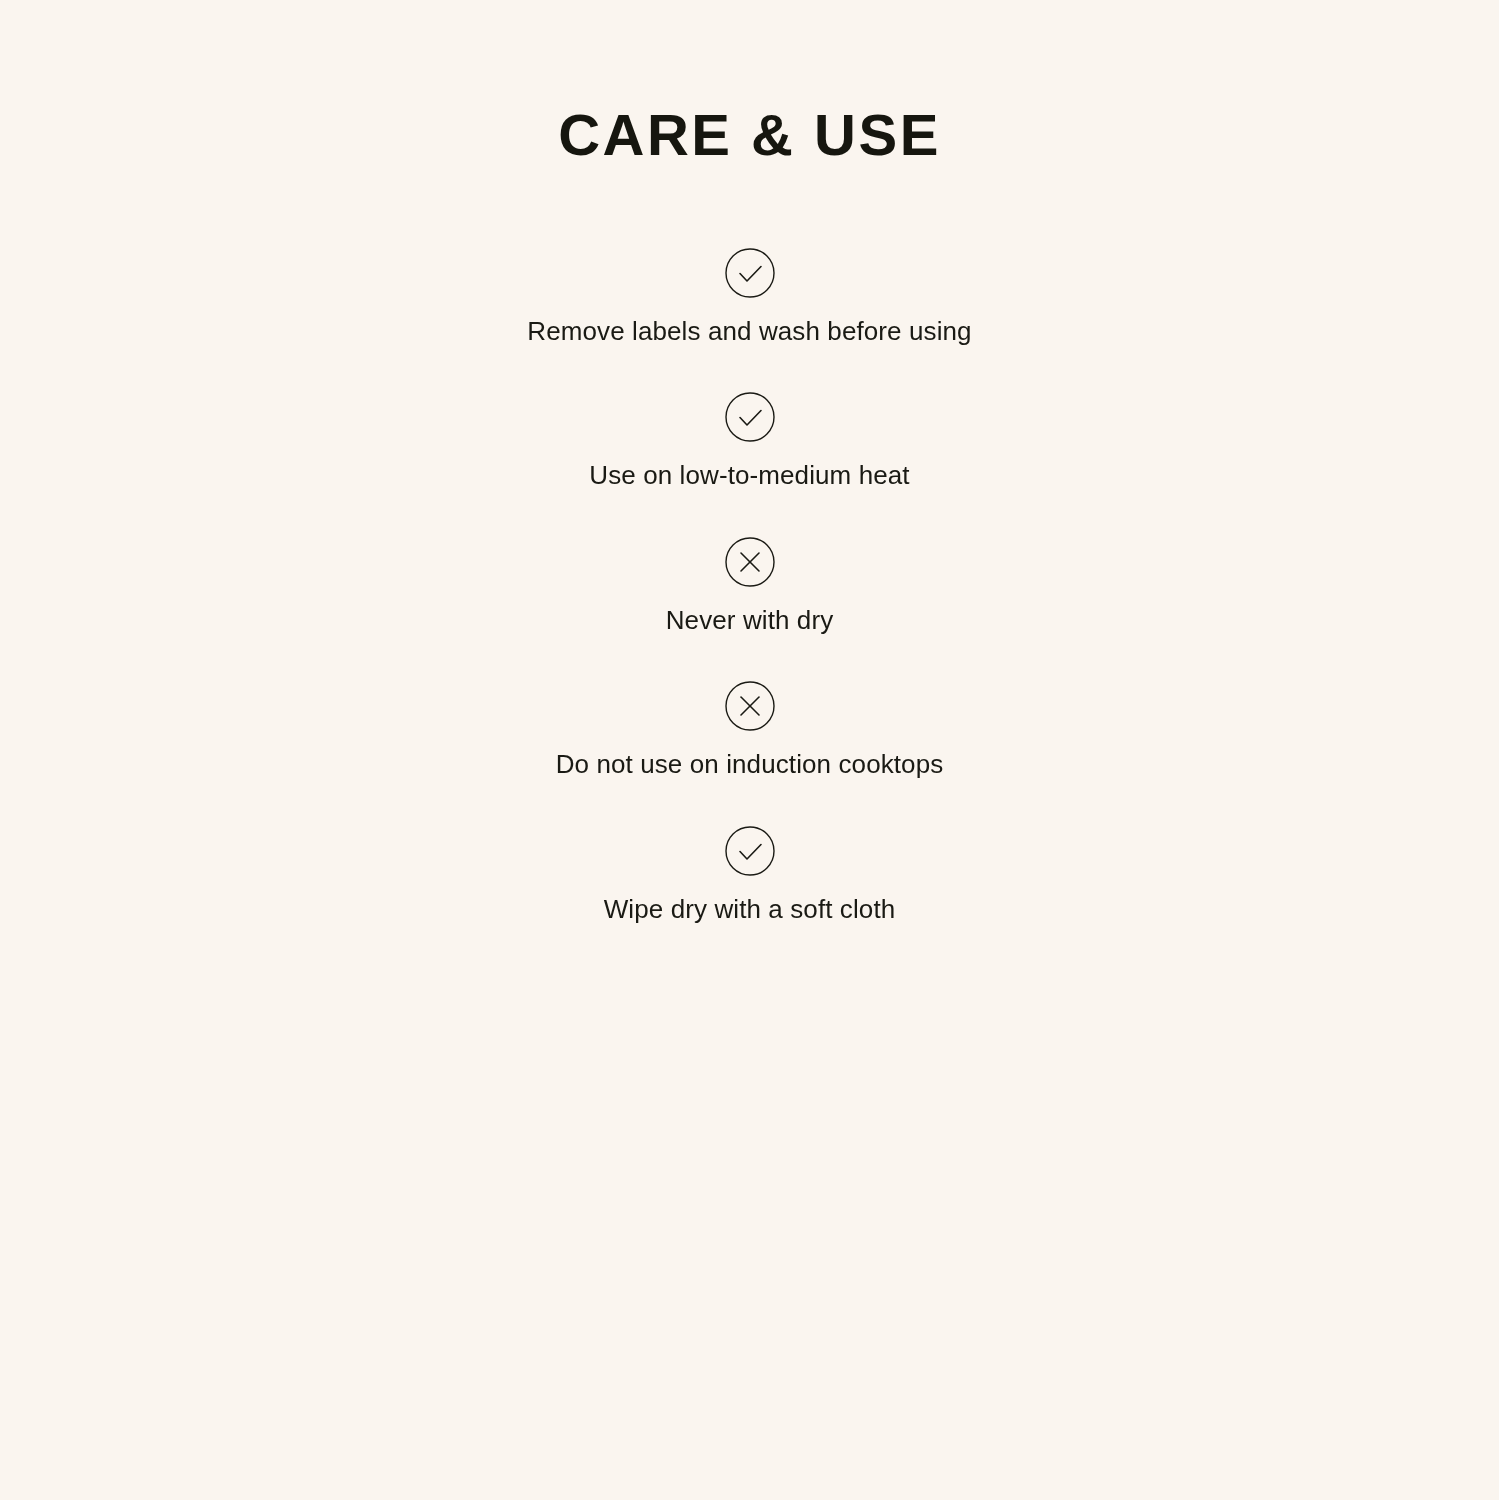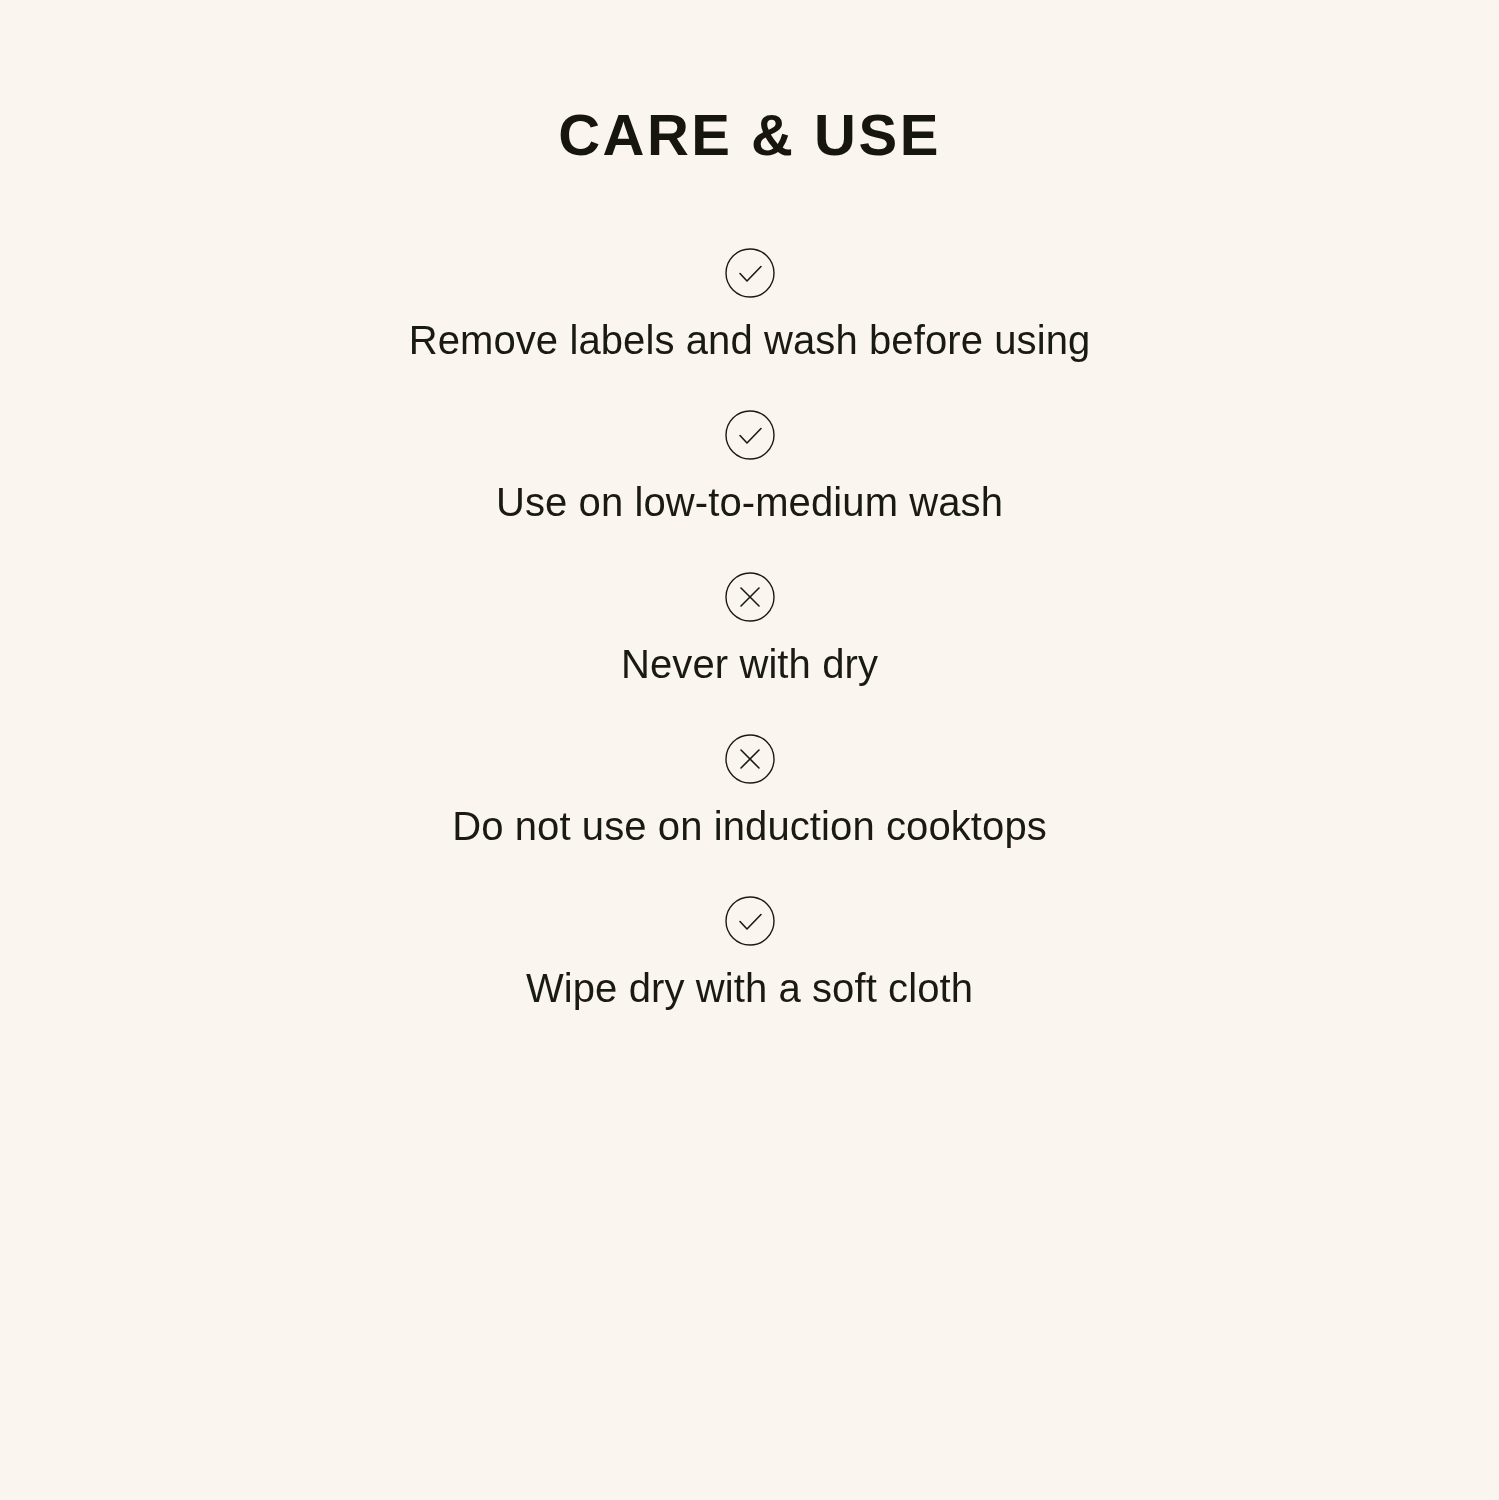--- a/index.html
+++ b/index.html
@@ -52,21 +52,21 @@
   .icon {
     width: 52px;
     height: 52px;
     display: block;
   }
   .icon svg {
     display: block;
   }
   .item-label {
     margin-top: 16px;
-    font-size: 40px;
+    font-size: 26px;
     line-height: 1.25;
     color: #1a1a14;
     text-align: center;
     letter-spacing: 0.1px;
     font-weight: normal;
   }
 </style>
 </head>
 <body>
 
@@ -86,21 +86,21 @@
       <div class="item-label">Remove labels and wash before using</div>
     </div>
 
     <div class="item">
       <span class="icon">
         <svg width="52" height="52" viewBox="0 0 52 52">
           <circle cx="26" cy="26" r="24" fill="none" stroke="#1a1a14" stroke-width="1.4"></circle>
           <polyline points="16,26.5 23,34 37,19.5" fill="none" stroke="#1a1a14" stroke-width="1.6" stroke-linecap="round" stroke-linejoin="round"></polyline>
         </svg>
       </span>
-      <div class="item-label">Use on low-to-medium wash</div>
+      <div class="item-label">Use on low-to-medium heat</div>
     </div>
 
     <div class="item">
       <span class="icon">
         <svg width="52" height="52" viewBox="0 0 52 52">
           <circle cx="26" cy="26" r="24" fill="none" stroke="#1a1a14" stroke-width="1.4"></circle>
           <line x1="17" y1="17" x2="35" y2="35" stroke="#1a1a14" stroke-width="1.6" stroke-linecap="round"></line>
           <line x1="35" y1="17" x2="17" y2="35" stroke="#1a1a14" stroke-width="1.6" stroke-linecap="round"></line>
         </svg>
       </span>

